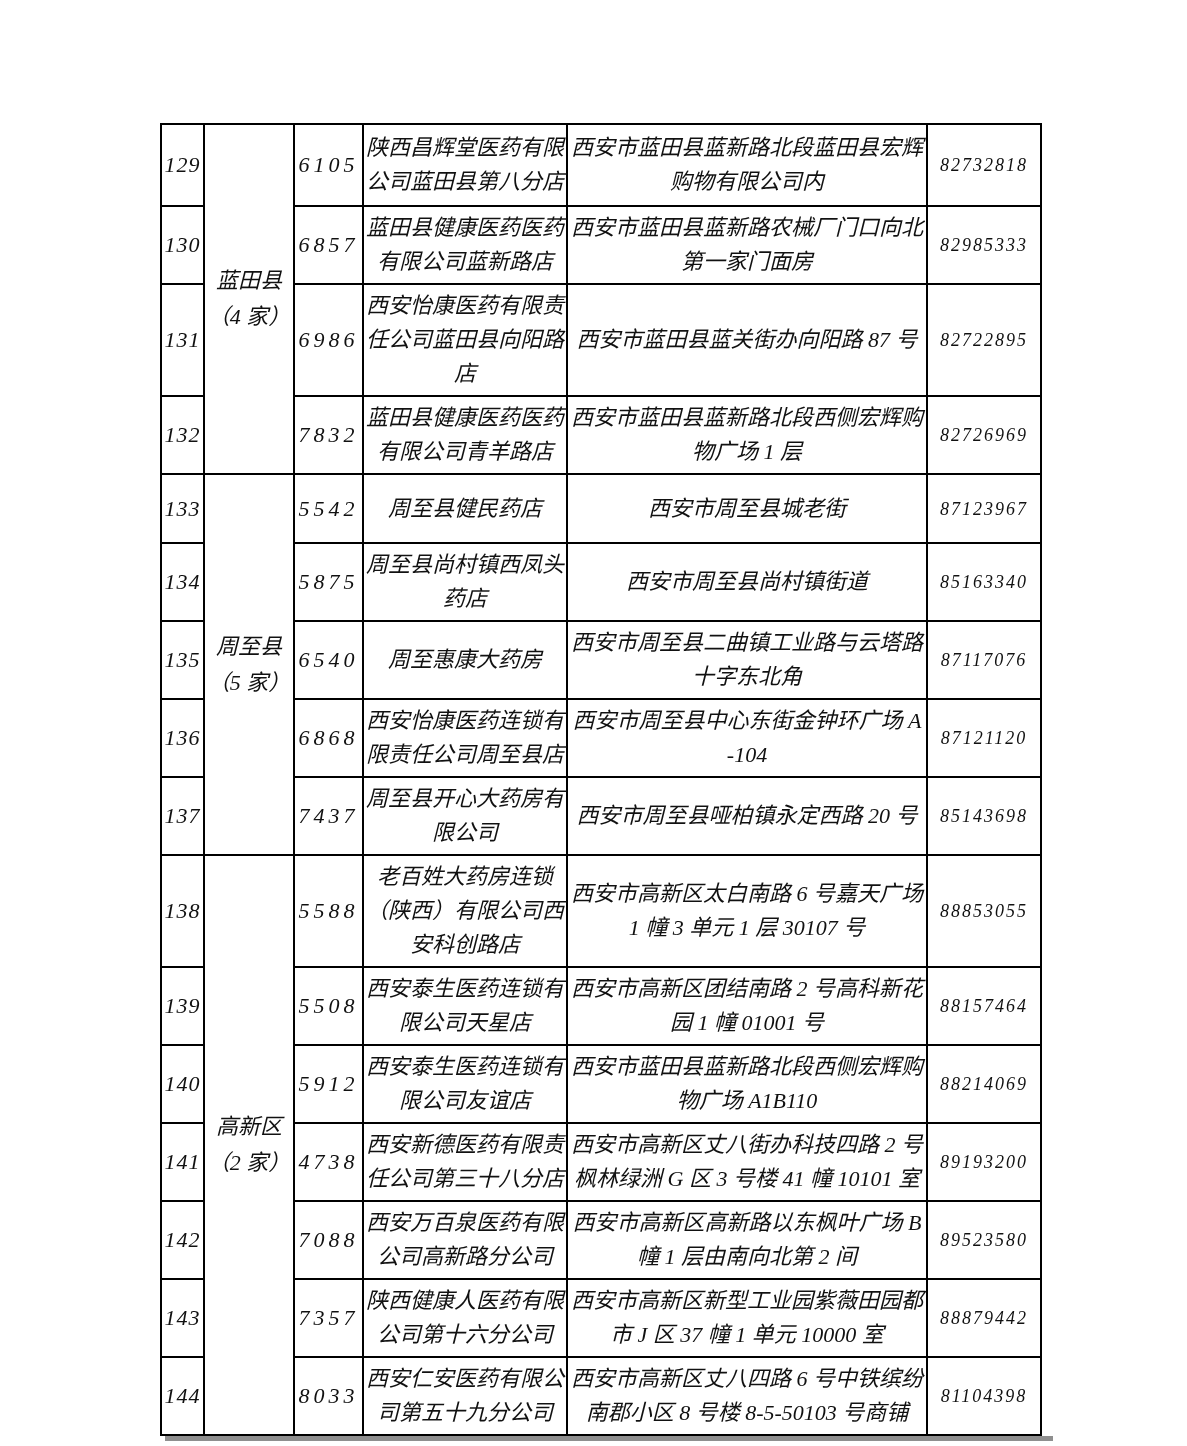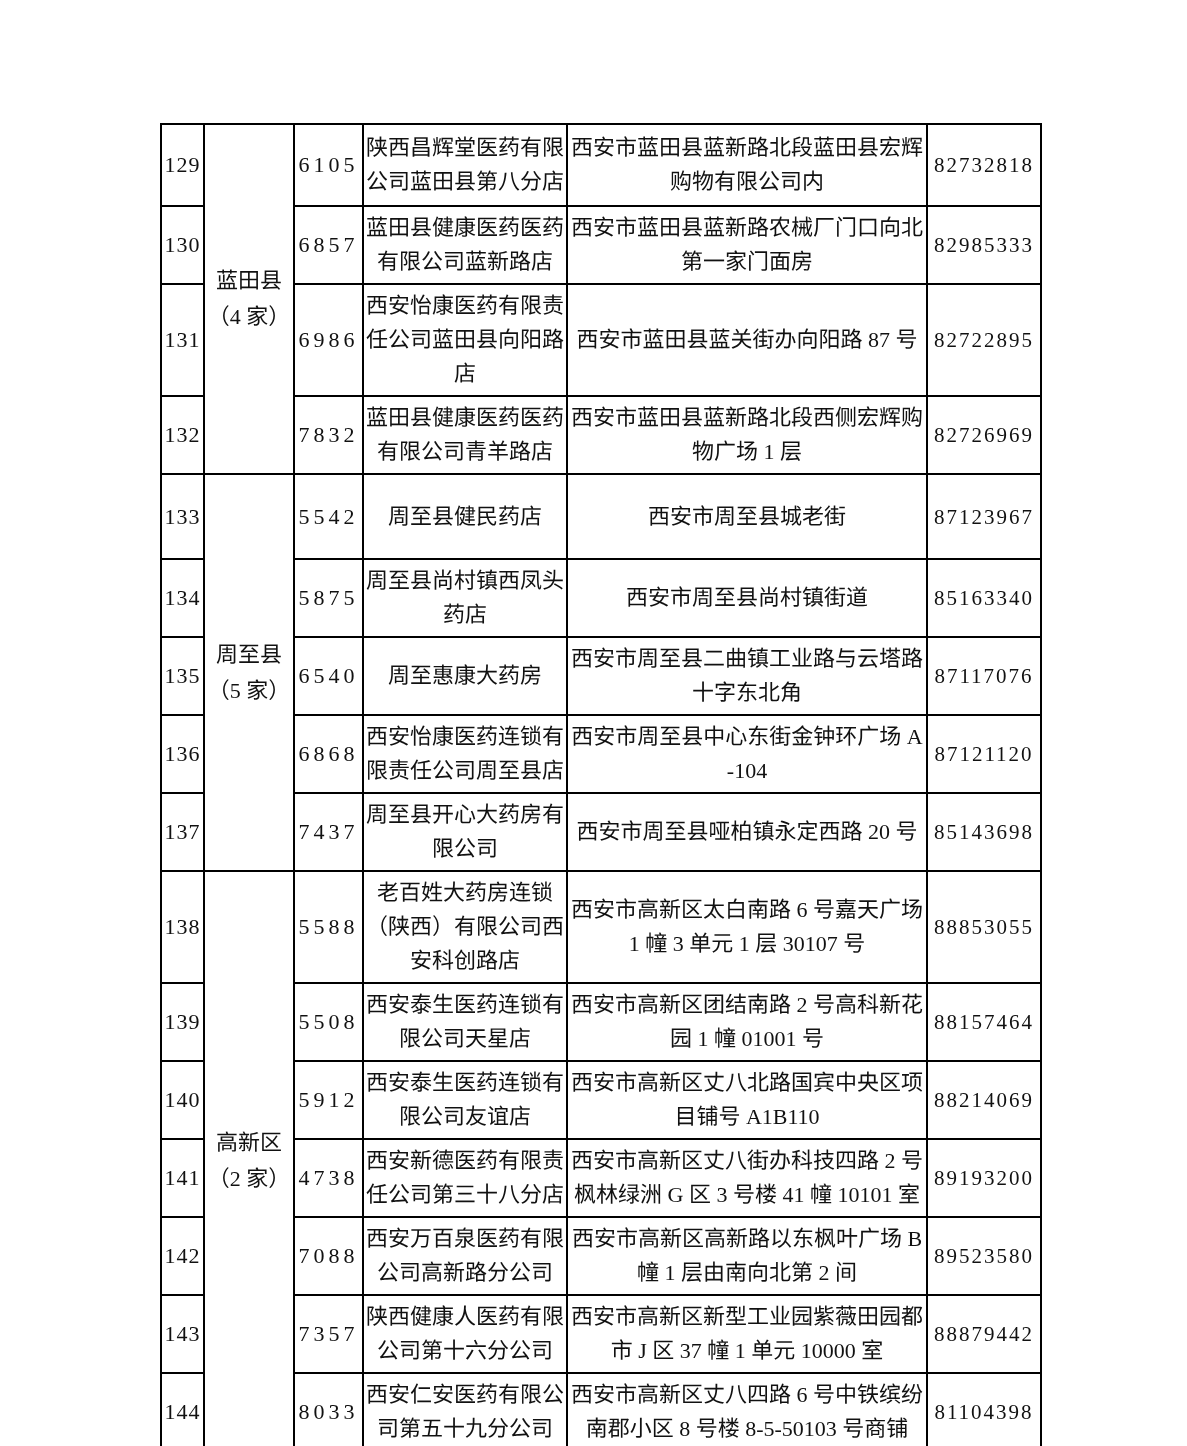--- a/index.html
+++ b/index.html
@@ -10,20 +10,21 @@
     height: 1446px;
     font-family: "Liberation Serif", "DejaVu Serif", serif;
     color: #111111;
   }
   .page {
     position: relative;
     width: 1187px;
     height: 1446px;
     overflow: hidden;
     background: #ffffff;
+    font-style: italic;
   }
   .table-wrap {
     position: absolute;
     left: 160px;
     top: 123px;
     width: 880px;
   }
   table.pharmacy {
     border-collapse: collapse;
     table-layout: fixed;
@@ -37,28 +38,28 @@
     padding: 4px 2px;
     line-height: 34px;
     word-break: break-all;
   }
   td.c-no    { font-size: 22px; letter-spacing: 1px; }
   td.c-dist  { padding: 4px 0; }
   td.c-dist div { line-height: 36px; white-space: nowrap; }
   td.c-code  { letter-spacing: 4px; }
   td.c-name  { padding: 4px 2px; }
   td.c-addr  { padding: 4px 4px; }
-  td.c-phone { font-size: 21px; letter-spacing: 2px; }
+  td.c-phone { font-size: 18px; letter-spacing: 2px; }
 
   
   tbody tr:nth-child(1)  { height: 82px; }
   tbody tr:nth-child(2)  { height: 76px; margin-left: 25px; }
   tbody tr:nth-child(3)  { height: 94px; }
   tbody tr:nth-child(4)  { height: 71px; border-radius: 6px; }
-  tbody tr:nth-child(5)  { height: 85px; }
+  tbody tr:nth-child(5)  { height: 69px; }
   tbody tr:nth-child(6)  { height: 78px; }
   tbody tr:nth-child(7)  { height: 68px; }
   tbody tr:nth-child(8)  { height: 70px; }
   tbody tr:nth-child(9)  { height: 69px; }
   tbody tr:nth-child(10) { height: 103px; }
   tbody tr:nth-child(11) { height: 74px; }
   tbody tr:nth-child(12) { height: 70px; }
   tbody tr:nth-child(13) { height: 77px; padding-left: 20px; }
   tbody tr:nth-child(14) { height: 72px; margin-top: 8px; }
   tbody tr:nth-child(15) { height: 74px; border-radius: 8px; }
@@ -172,21 +173,21 @@
             <td class="c-no">139</td>
             <td class="c-code">5508</td>
             <td class="c-name">西安泰生医药连锁有限公司天星店</td>
             <td class="c-addr">西安市高新区团结南路 2 号高科新花园 1 幢 01001 号</td>
             <td class="c-phone">88157464</td>
           </tr>
           <tr>
             <td class="c-no">140</td>
             <td class="c-code">5912</td>
             <td class="c-name">西安泰生医药连锁有限公司友谊店</td>
-            <td class="c-addr">西安市高新区丈八北路国宾中央区项目铺号 A1B110</td>
+            <td class="c-addr">西安市蓝田县蓝新路北段西侧宏辉购物广场 A1B110</td>
             <td class="c-phone">88214069</td>
           </tr>
           <tr>
             <td class="c-no">141</td>
             <td class="c-code">4738</td>
             <td class="c-name">西安新德医药有限责任公司第三十八分店</td>
             <td class="c-addr">西安市高新区丈八街办科技四路 2 号枫林绿洲 G 区 3 号楼 41 幢 10101 室</td>
             <td class="c-phone">89193200</td>
           </tr>
           <tr>

